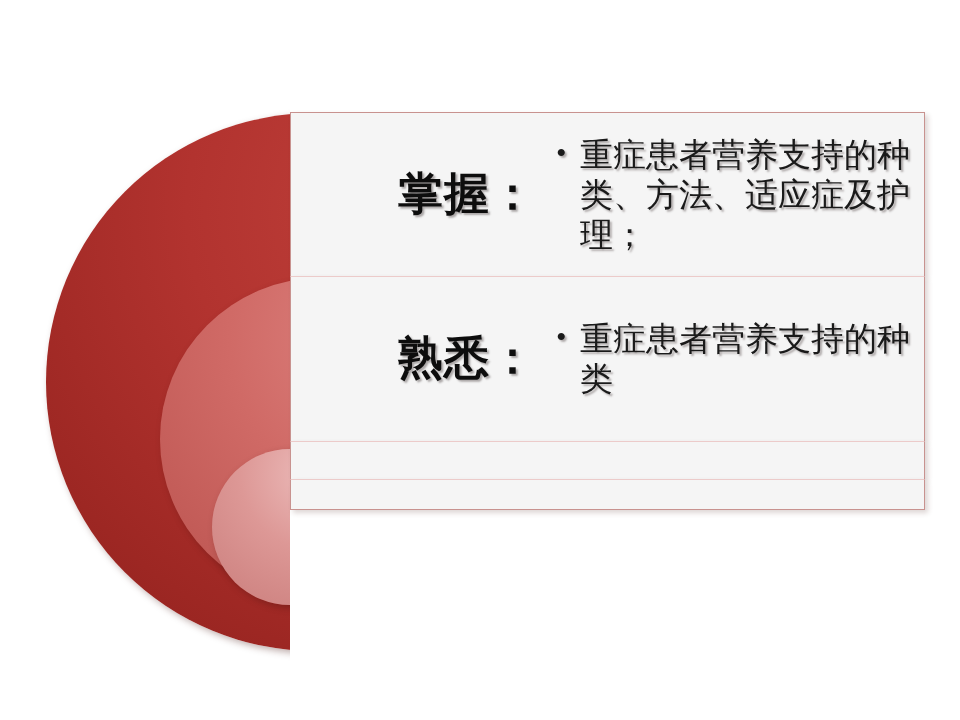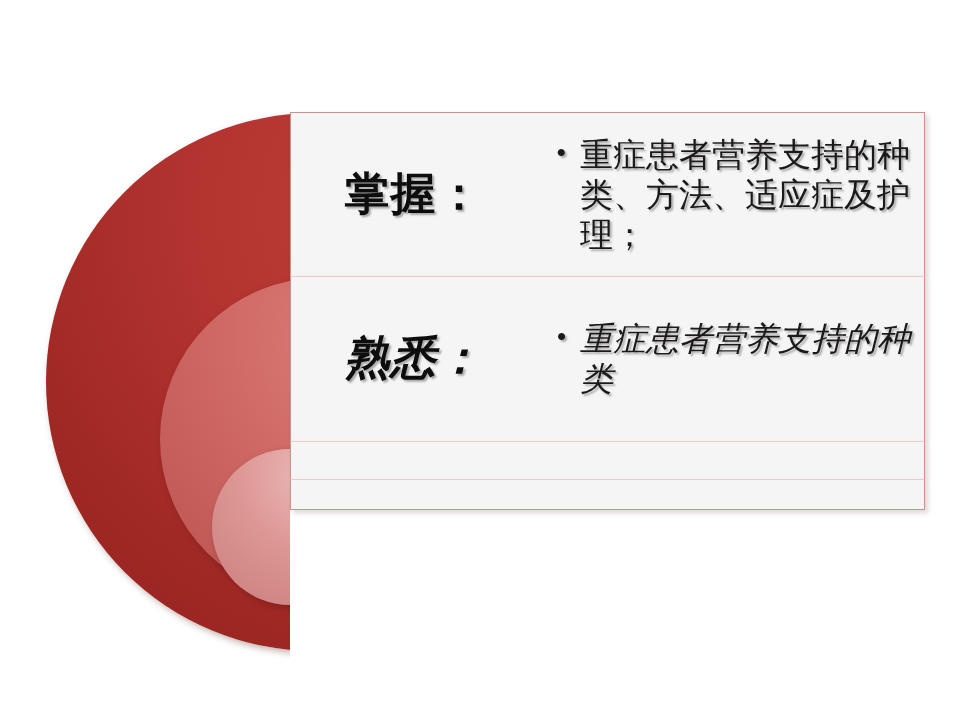--- a/index.html
+++ b/index.html
@@ -101,21 +101,21 @@
     border-bottom: none;
     box-shadow: 3px 3px 5px rgba(90,50,45,0.20);
     display: flex;
     align-items: center;
   }
   .row.last { border-bottom: 1px solid #c8928f; }
   .row + .row { border-top: 1px solid #eccbca; }
 
   .row-label {
     flex: 0 0 245px;
-    text-align: center;
+    text-align: right;
     color: #0d0d0d;
     font-family: "Liberation Serif", "DejaVu Serif", serif;
     font-weight: bold;
     font-size: 45px;
     line-height: 1.05;
     letter-spacing: 1px;
     text-shadow: 2px 2px 2px rgba(80,70,70,0.45);
     white-space: nowrap;
   }
 
@@ -144,21 +144,21 @@
     content: "\2022";
     position: absolute;
     left: 4px;
     top: -2px;
     font-size: 30px;
     line-height: 40px;
     color: #1a1a1a;
   }
 
   #row-1 { height: 164px; }
-  #row-2 { height: 165px; font-style: italic; }
+  #row-2 { height: 165px; }
   #row-3 { height: 152px; }
   #row-4 { height: 38px; }
   #row-5 { height: 31px; }
 
   #row-4 .row-label, #row-5 .row-label { font-size: 0; }
 </style>
 </head>
 <body>
 
 <div id="slide">

